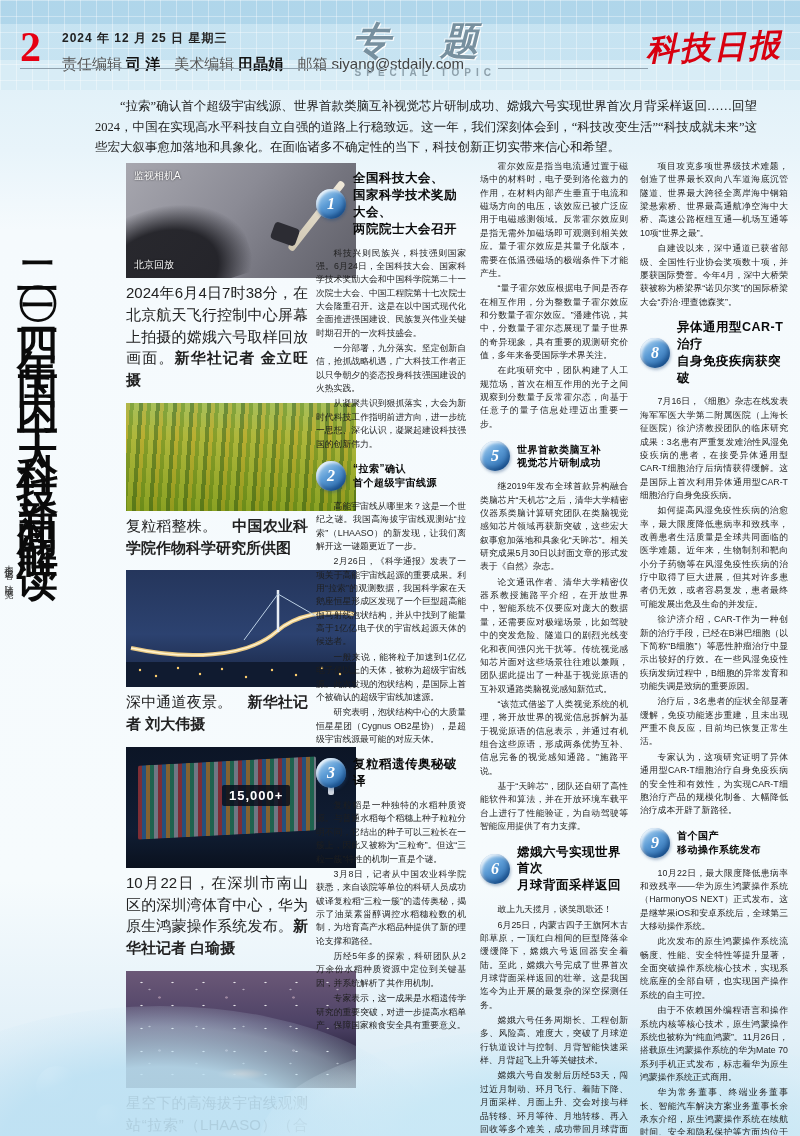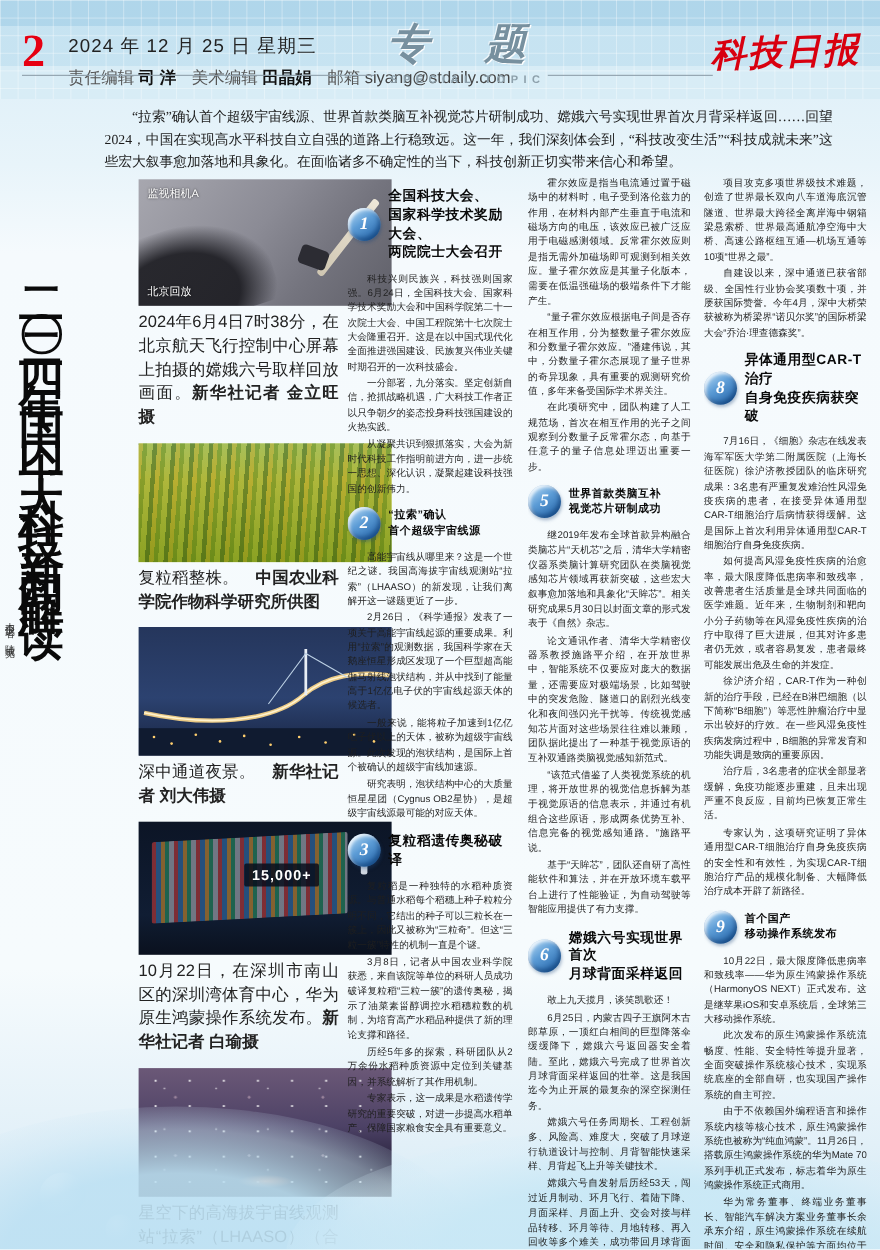--- a/index.html
+++ b/index.html
@@ -12,21 +12,21 @@
   .banner { position:absolute; left:0; top:0; width:800px; height:90px;
     background-color:#c3e1f0;
     background-image:
       linear-gradient(rgba(255,255,255,.35) 1px, transparent 1px),
       linear-gradient(90deg, rgba(255,255,255,.35) 1px, transparent 1px),
       linear-gradient(180deg, rgba(160,205,230,.55) 0 24px, rgba(205,231,244,.35) 24px 60px, rgba(230,244,250,.6) 60px 90px);
     background-size:16px 16px, 16px 16px, 100% 100%; }
   .page-num { position:absolute; left:20px; top:26px; font-size:42px; font-weight:bold; color:#e60012;
     font-family:"Liberation Serif", serif; line-height:1; }
   .date-block { position:absolute; left:62px; top:30px; }
-  .date-line { font-size:17px; font-weight:normal; color:#222; letter-spacing:1px; }
+  .date-line { font-size:12px; font-weight:bold; color:#222; letter-spacing:1px; }
   .editors-line { margin-top:8px; font-size:15px; color:#444; }
   .editors-line b { color:#111; margin-right:10px; }
   .editors-line .lbl { margin-right:4px; color:#555; }
   .hrule { position:absolute; top:68px; height:1px; background:#8fa0ac; }
   .rule-l { left:20px; width:320px; }
   .rule-r { left:498px; width:150px; }
   .section-block { position:absolute; left:352px; top:22px; text-align:center; }
   .section-title { font-size:38px; font-weight:900; color:#77909f; letter-spacing:20px; line-height:1;
     text-shadow:1px 1px 0 #fff, -1px -1px 0 rgba(255,255,255,.7); white-space:nowrap;font-style:italic; }
   .section-sub { margin-top:7px; font-size:10px; font-weight:bold; color:#8da0ab; letter-spacing:5px; }

